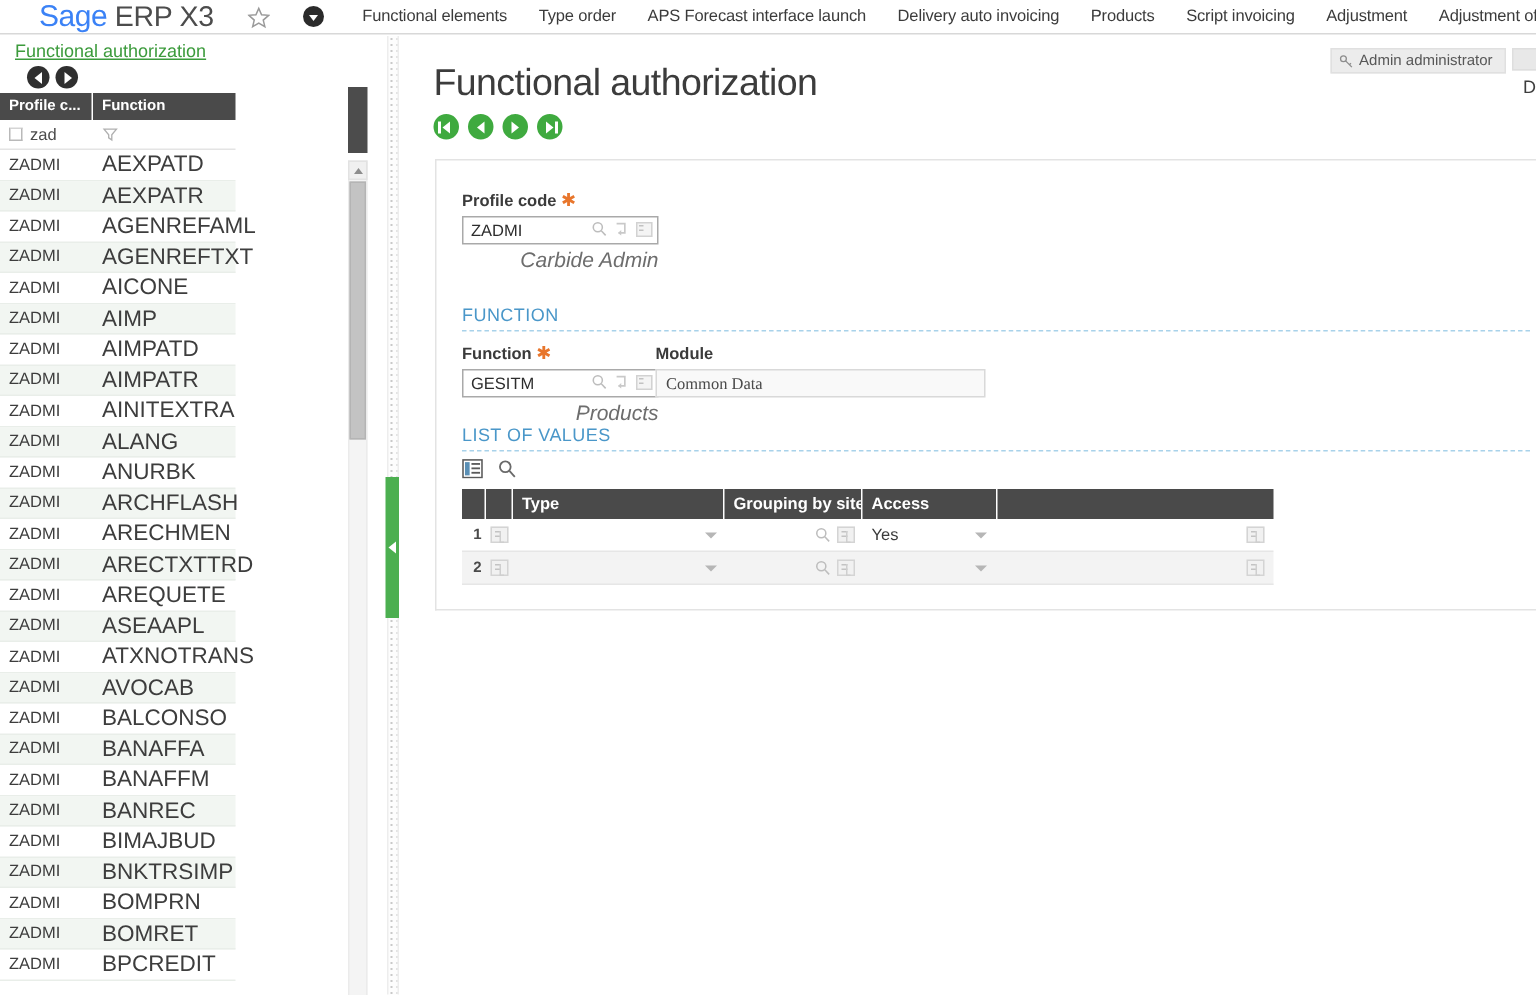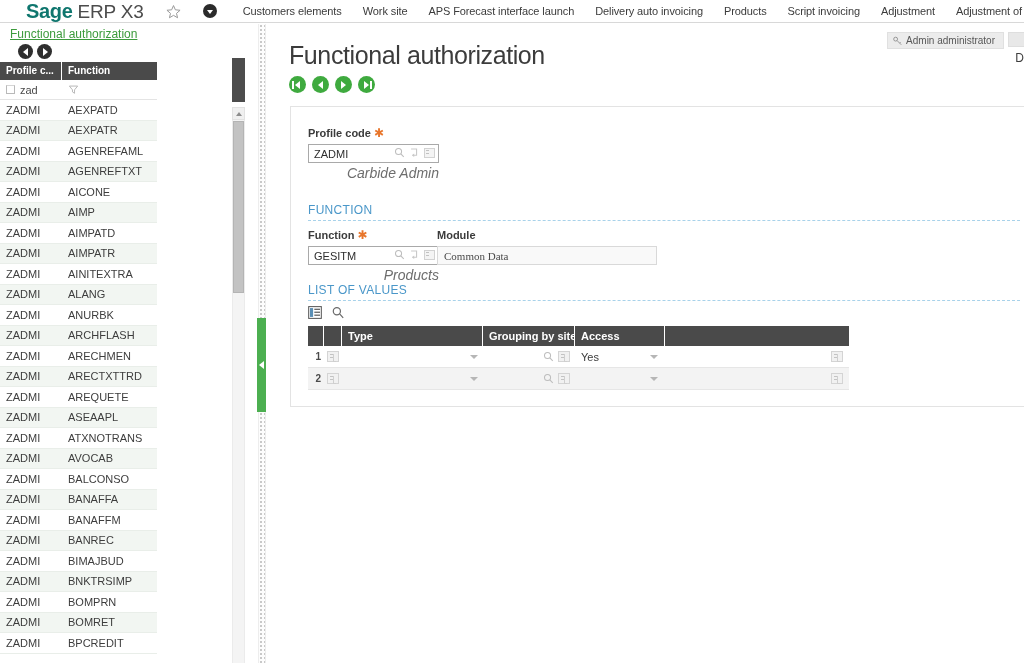--- a/index.html
+++ b/index.html
@@ -15,21 +15,21 @@
   }
 
   
   .topbar {
     position: absolute; left: 0; top: 0; width: 1024px; height: 23px;
     background: #ffffff;
     border-bottom: 1px solid #d8d8d8;
     display: flex; align-items: center;
   }
   .logo { margin-left: 26px; display: flex; align-items: baseline; white-space: nowrap; }
-  .logo-sage { font-size: 20px; font-weight: bold; color: #0f766e; letter-spacing: -0.3px; }
+  .logo-sage { font-size: 20px; font-weight: normal; color: #3b82f6; letter-spacing: -0.3px; }
   .logo-erp { font-size: 19px; font-weight: normal; color: #4c4c4c; margin-left: 5px; letter-spacing: -0.2px; }
 
   .topbar-icon { margin-left: 22px; display: flex; align-items: center; justify-content: center; cursor: pointer; }
   .star-icon { width: 15px; height: 15px; }
   .chev-badge {
     width: 14px; height: 14px; border-radius: 50%; background: #2b2b2b;
     display: flex; align-items: center; justify-content: center;
   }
   .chev-badge::after {
     content: ""; display: block;
@@ -78,21 +78,21 @@
   .grid-filter { display: flex; height: 20px; align-items: center; border-bottom: 1px solid #e4e4e4; background:#fff; }
   .filt-c1 { width: 62px; display: flex; align-items: center; padding-left: 6px; }
   .filt-c2 { width: 95px; display: flex; align-items: center; padding-left: 6px; }
   .mini-box { width: 9px; height: 9px; border: 1px solid #b9b9b9; border-top-color:#d5d5d5; margin-right: 5px; }
   .filt-text { font-size: 11px; color: #4a4a4a; }
   .funnel { width: 11px; height: 11px; }
 
   .grid-row { display: flex; height: 20.5px; align-items: center; border-bottom: 1px solid #e9eee9; }
   .grid-row.alt { background: #f2f6f2; }
   .grid-row .cell1 { width: 62px; padding-left: 6px; font-size: 11px; color: #3d3d3d; }
-  .grid-row .cell2 { width: 95px; padding-left: 6px; font-size: 11px; color: #3d3d3d; }
+  .grid-row .cell2 { width: 95px; padding-left: 6px; font-size: 15px; color: #3d3d3d; }
 
   
   .left-scrollcol {
     position: absolute; left: 230px; top: 24px; width: 16px; height: 639px; background: #ffffff;
   }
   .lsc-thumb-top {
     position: absolute; left: 2px; top: 34px; width: 13px; height: 44px; background: #4c4c4c;
   }
   .lsc-track {
     position: absolute; left: 2px; top: 83px; width: 13px; height: 560px; background: #f4f4f4;
@@ -277,22 +277,22 @@
     <svg class="star-icon" viewBox="0 0 24 24" fill="none" stroke="#9a9a9a" stroke-width="1.6">
       <polygon points="12,2.5 15,9.3 22.5,10 16.8,15 18.5,22 12,18.2 5.5,22 7.2,15 1.5,10 9,9.3"></polygon>
     </svg>
   </div>
 
   <div class="topbar-icon">
     <div class="chev-badge"></div>
   </div>
 
   <div class="menu">
-    <div class="menu-item">Customers elements</div>
-    <div class="menu-item">Work site</div>
+    <div class="menu-item">Functional elements</div>
+    <div class="menu-item">Type order</div>
     <div class="menu-item">APS Forecast interface launch</div>
     <div class="menu-item">Delivery auto invoicing</div>
     <div class="menu-item">Products</div>
     <div class="menu-item">Script invoicing</div>
     <div class="menu-item">Adjustment</div>
     <div class="menu-item">Adjustment of stock shortages</div>
   </div>
 </div>
 
 <div class="leftpanel">

